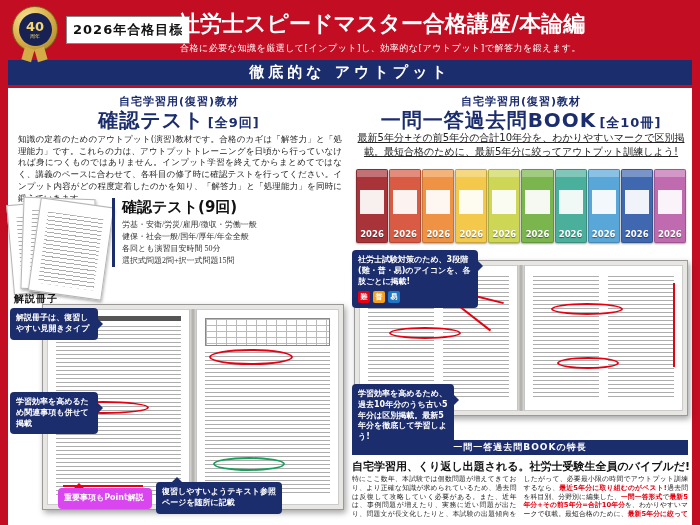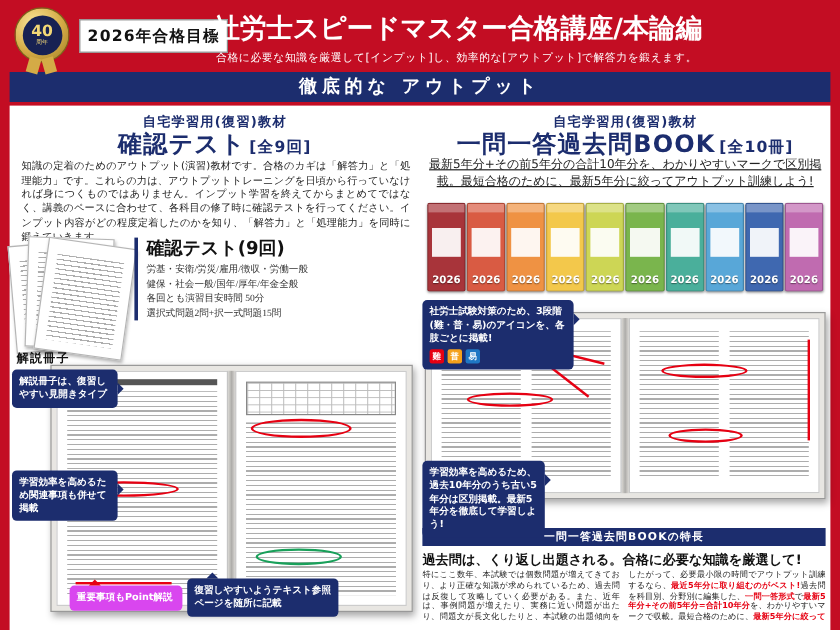--- a/index.html
+++ b/index.html
@@ -239,21 +239,21 @@
         <div class="mark" style="left:196px;top:42px;width:72px;height:12px;"></div>
         <div class="mark" style="left:202px;top:96px;width:62px;height:12px;"></div>
         <div class="vline" style="right:12px;top:22px;height:84px;"></div>
         <div class="arrow-line" style="left:104px;top:30px;width:46px;transform:rotate(14deg);"></div>
         <div class="arrow-line" style="left:104px;top:44px;width:40px;transform:rotate(38deg);"></div>
       </div>
 
       <div class="co co-right co-recent">学習効率を高めるため、過去10年分のうち古い5年分は区別掲載。最新5年分を徹底して学習しよう!</div>
 
       <div class="f-bar">一問一答過去問BOOKの特長</div>
-      <div class="f-head">過去問は、くり返し出題される。合格に必要な知識を厳選して!</div>
+      <div class="f-head">自宅学習用、くり返し出題される。社労士受験生全員のバイブルだ!</div>
       <div class="f-body">
         <p class="fcol">特にここ数年、本試験では個数問題が増えてきており、より正確な知識が求められているため、過去問は反復して攻略していく必要がある。また、近年は、事例問題が増えたり、実務に近い問題が出たり、問題文が長文化したりと、本試験の出題傾向をつかむことが非常に重要だ。</p>
         <p class="fcol">
           <span>したがって、必要最小限の時間でアウトプット訓練するなら、</span><span class="red">最近5年分に取り組むのがベスト!</span><span>過去問を科目別、分野別に編集した、</span><span class="red">一問一答形式</span><span>で</span><span class="red">最新5年分+その前5年分=合計10年分</span><span>を、わかりやすいマークで収載。最短合格のために、</span><span class="red">最新5年分に絞ってアウトプット訓練しよう!</span>
         </p>
       </div>
     </section>
 
   </div>
 </div>

